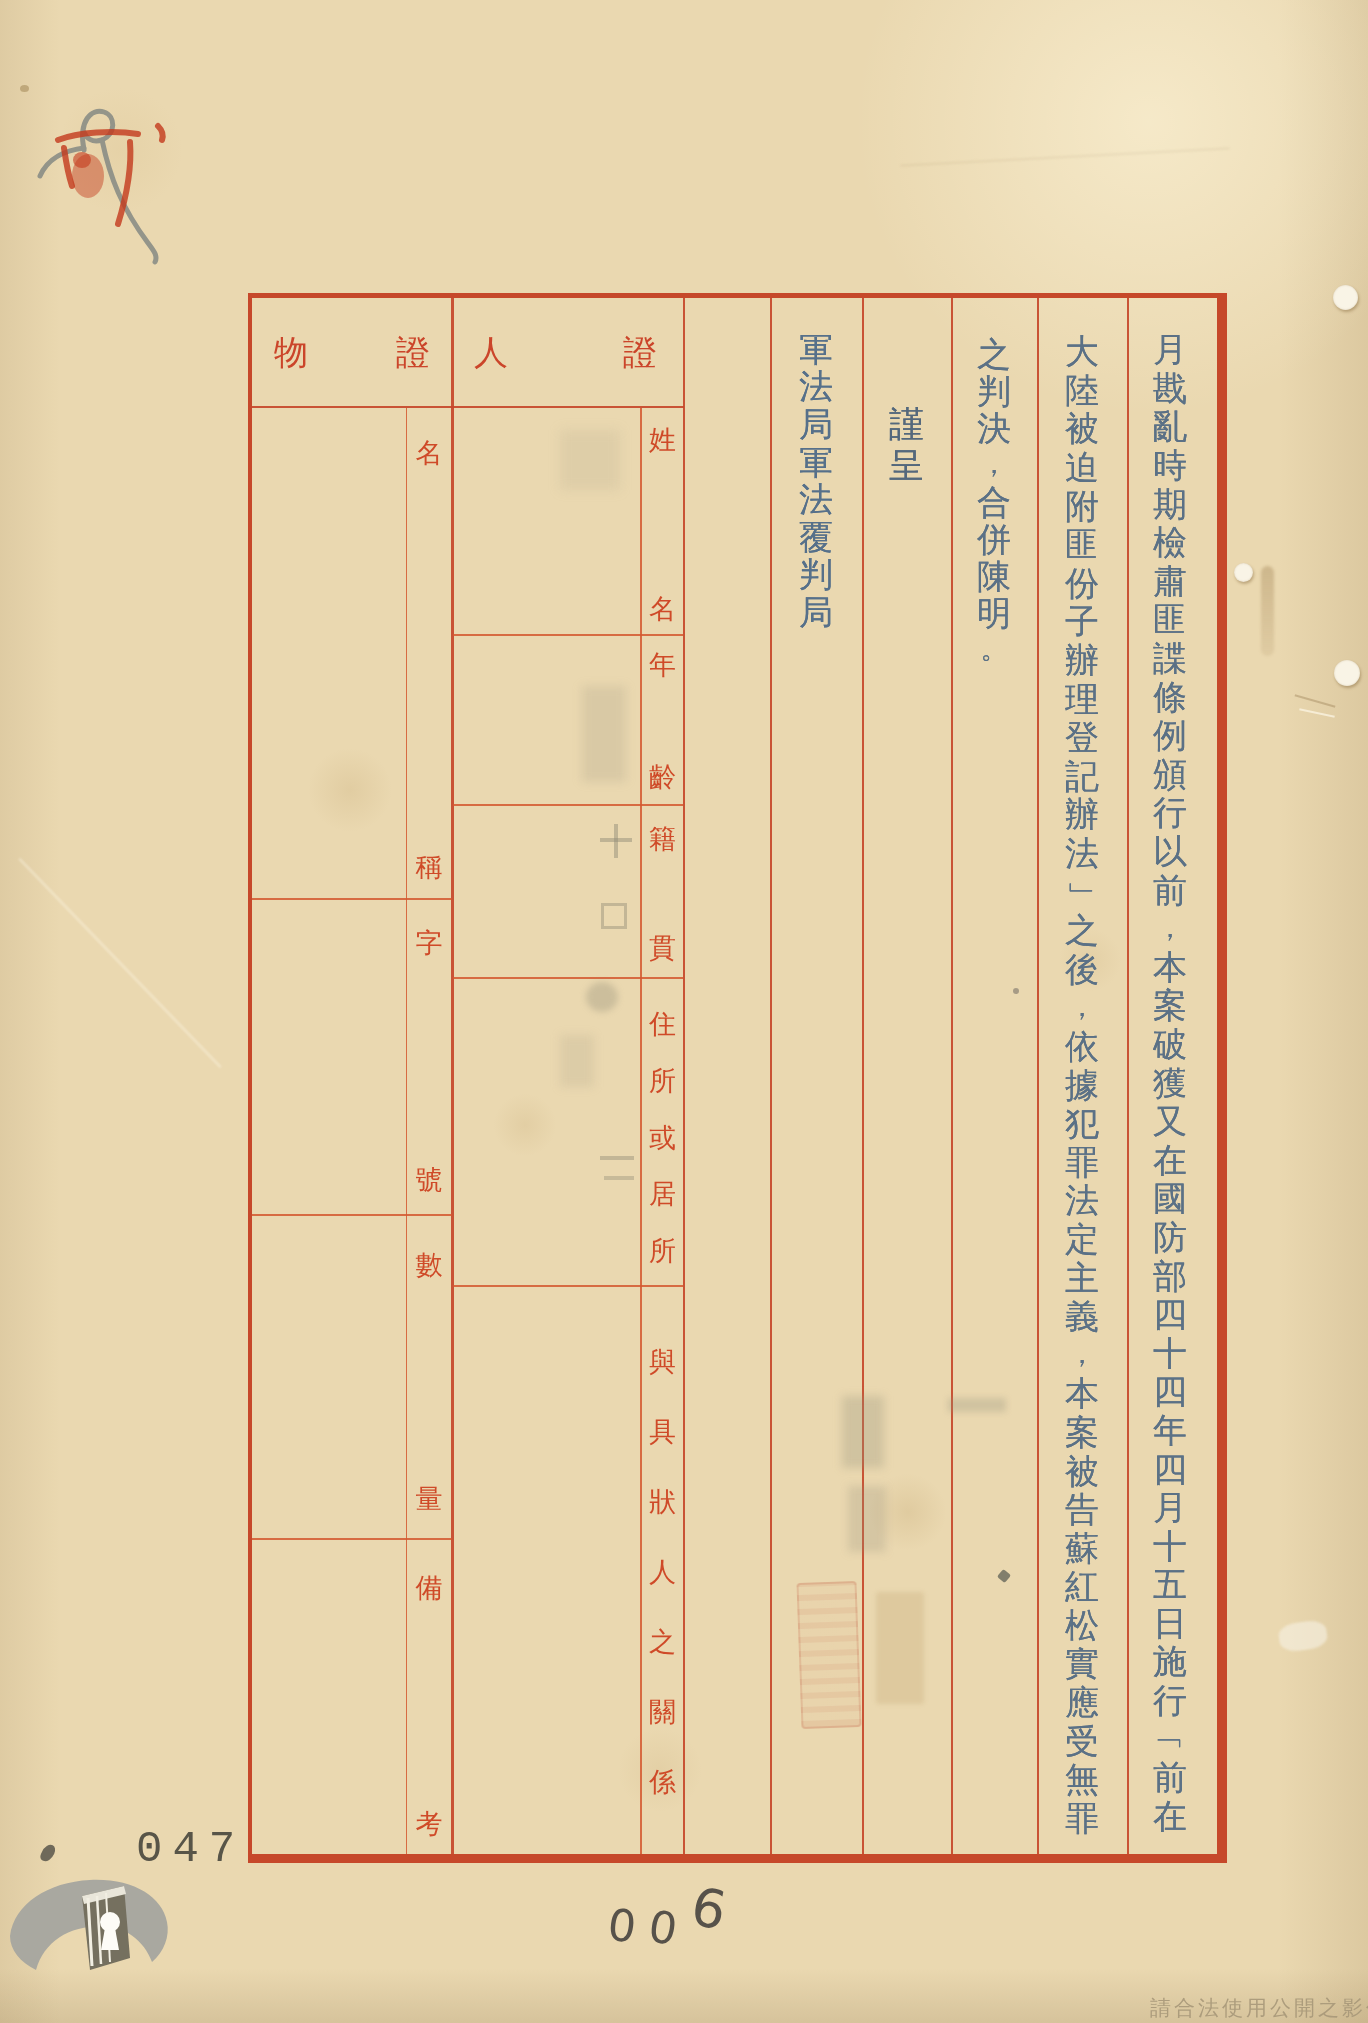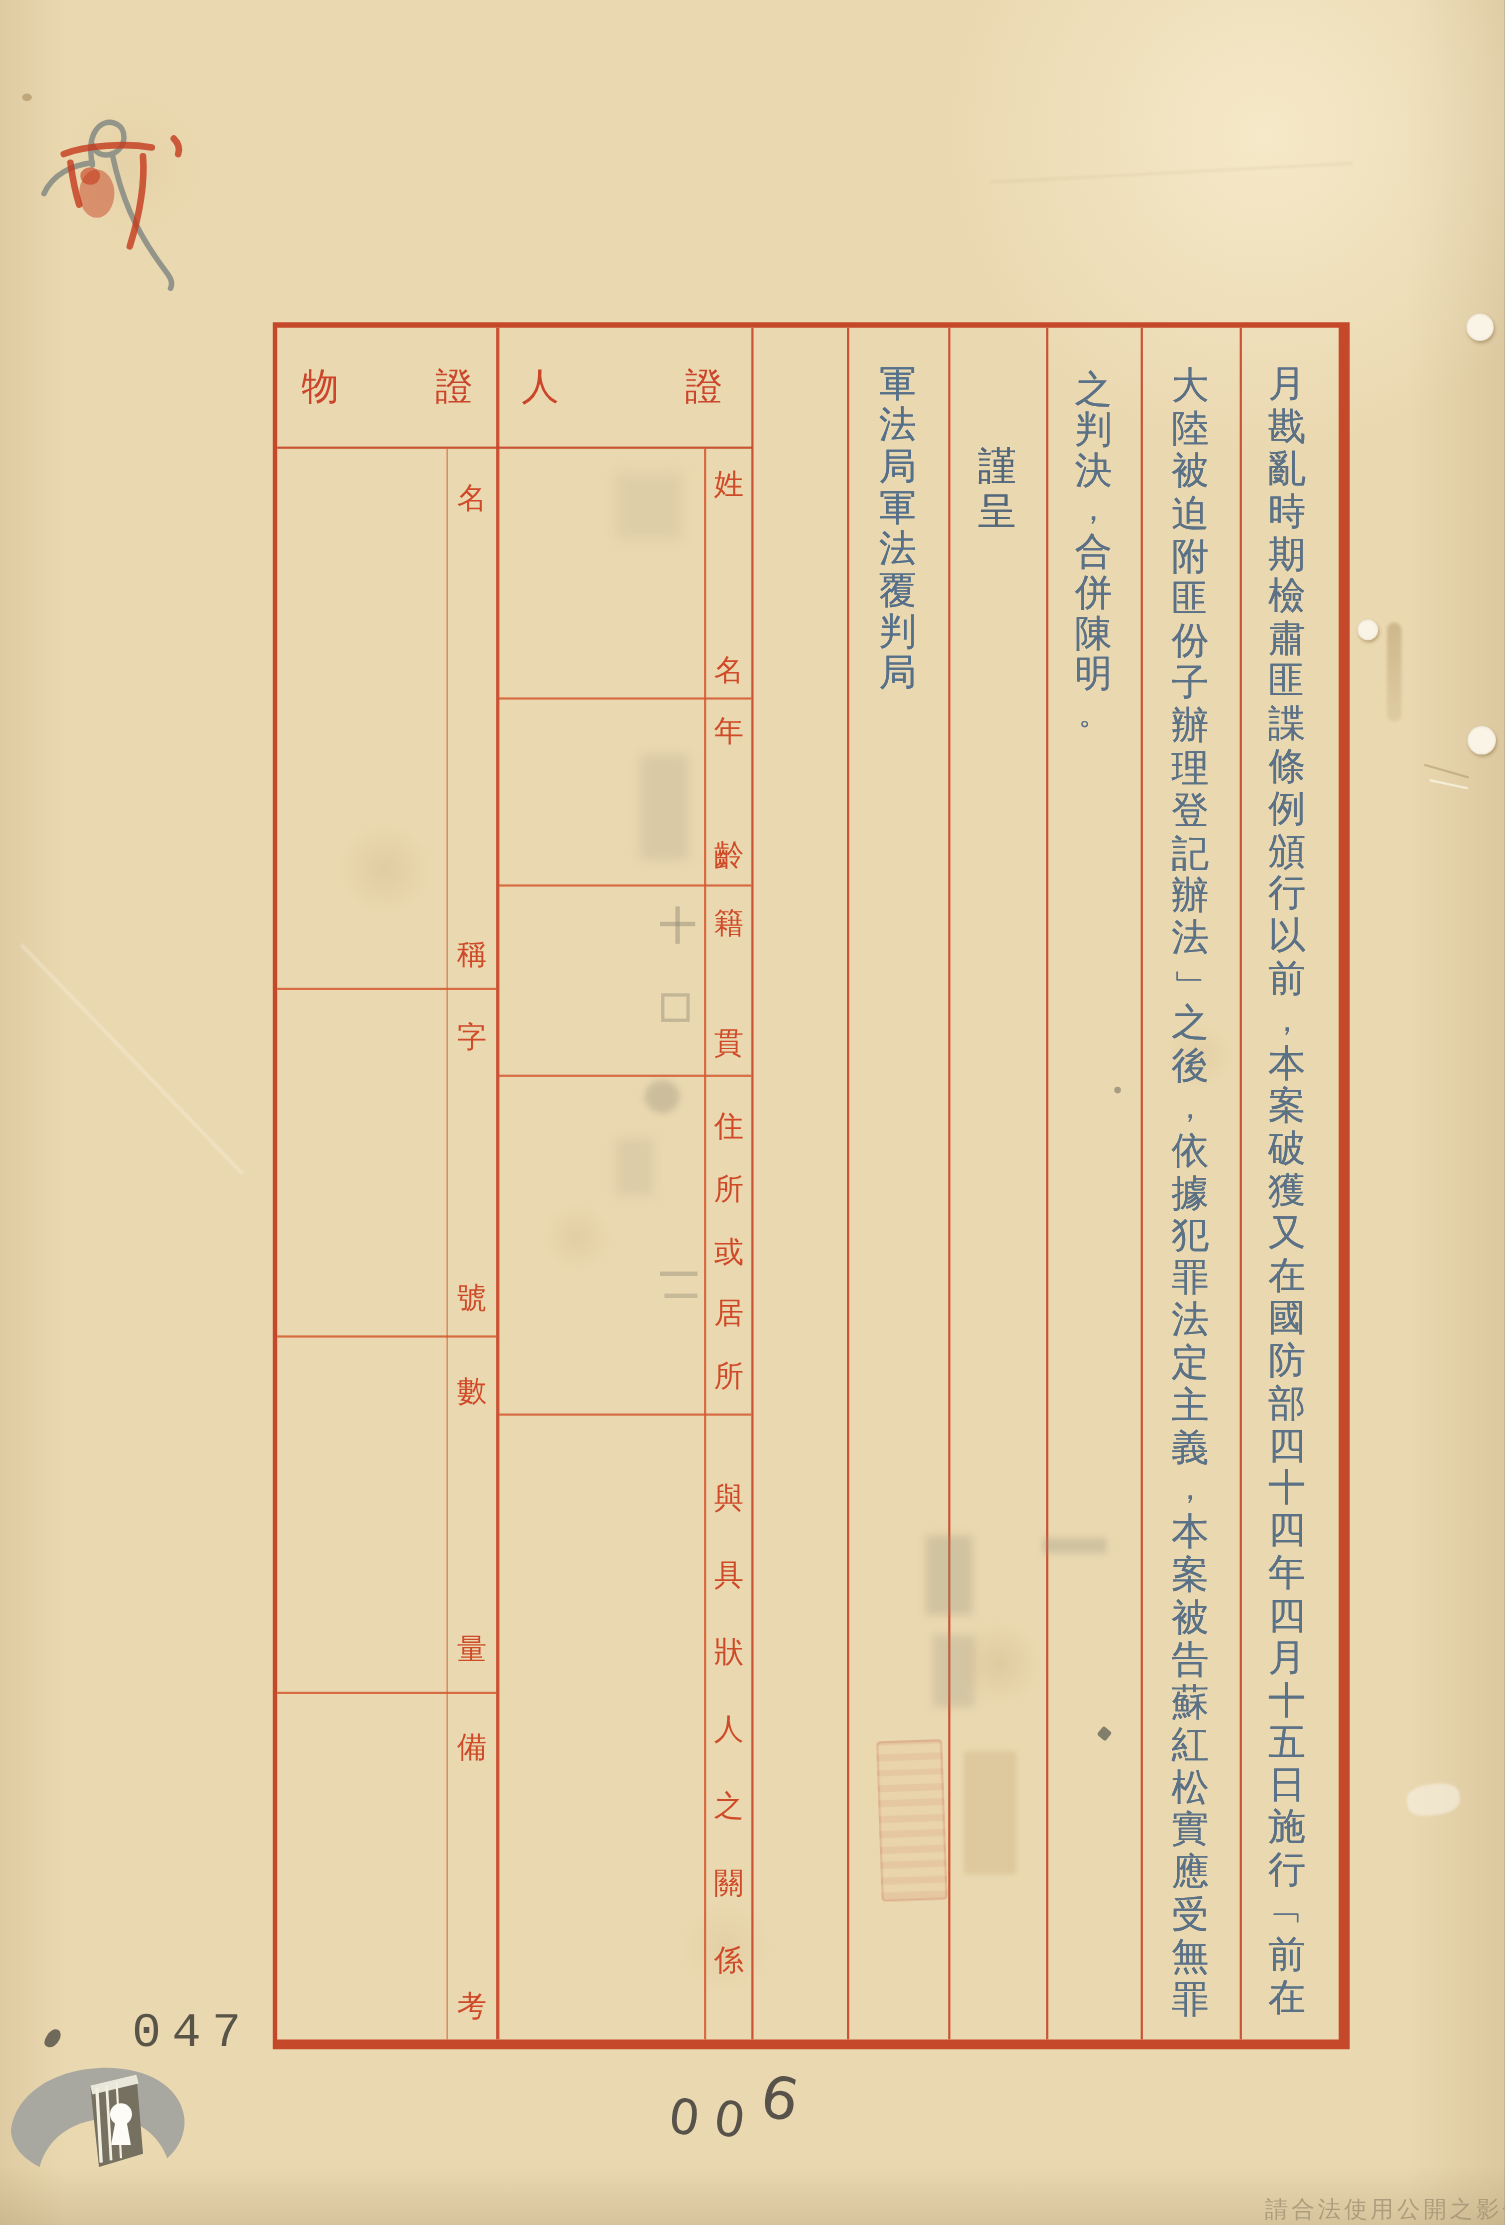--- a/index.html
+++ b/index.html
@@ -31,21 +31,21 @@
     align-items:center;box-sizing:border-box;color:#cf4a28;}
   .vlabel.ol{left:406px;width:46px;}
   .vlabel.pl{left:641px;width:43px;}
   .vlabel .ch{font-size:27px;line-height:1;}
   
   .vcol{position:absolute;display:flex;flex-direction:column;align-items:center;color:#5b7186;}
   .vcol .ch{height:var(--step,38px);width:100%;display:flex;align-items:center;justify-content:center;
     font-size:var(--fs,34px);line-height:1;text-shadow:0 0 .6px currentColor;}
   .vcol .punct{font-size:27px;}
   
-  .archnum{position:absolute;left:120px;top:1824px;font-family:"Liberation Mono",monospace;
+  .archnum{position:absolute;left:136px;top:1824px;font-family:"Liberation Mono",monospace;
     font-size:44px;letter-spacing:10px;color:#4c4a40;opacity:.92;}
   .pencil{position:absolute;left:604px;top:1882px;width:130px;height:80px;color:#57524a;
     font-family:"DejaVu Sans",sans-serif;}
   .pencil .ch{position:absolute;line-height:1;}
   .pencil .ch:nth-child(1){left:4px;top:22px;font-size:44px;transform:rotate(7deg);}
   .pencil .ch:nth-child(2){left:45px;top:24px;font-size:44px;transform:rotate(9deg);}
   .pencil .ch:nth-child(3){left:88px;top:0;font-size:53px;transform:rotate(11deg);}
   .watermark{position:absolute;left:1150px;top:1994px;font-size:21px;letter-spacing:3px;
     color:#a89879;opacity:.9;white-space:nowrap;}
   

